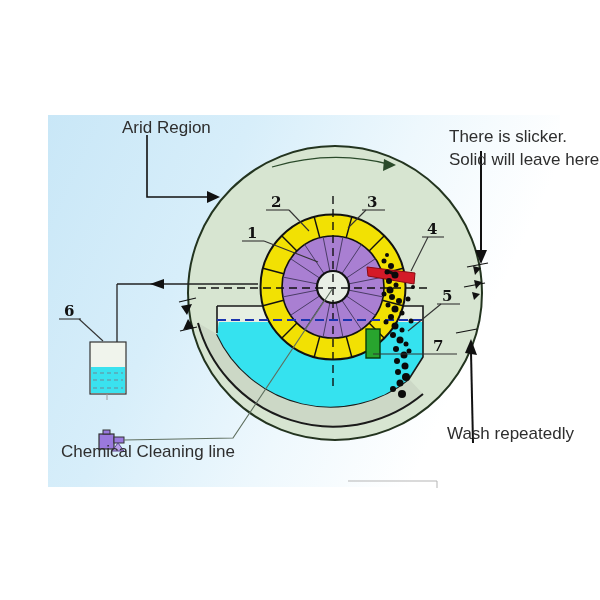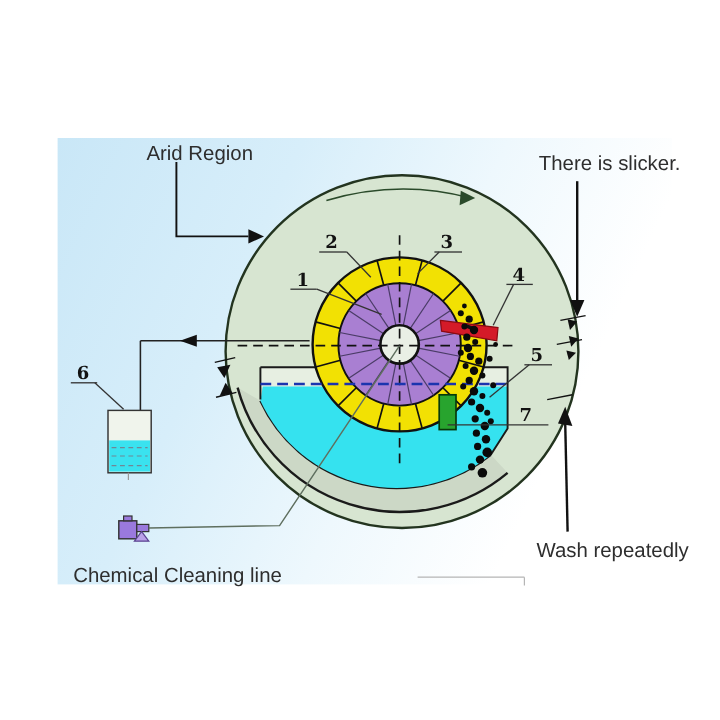--- a/index.html
+++ b/index.html
@@ -205,16 +205,17 @@
     <text class="num" x="367" y="207">3</text>
     <text class="num" x="427" y="234">4</text>
     <text class="num" x="442" y="301">5</text>
     <text class="num" x="64" y="316">6</text>
     <text class="num" x="433" y="351">7</text>
   </svg>
 
   <div class="lbl" style="left:122px;top:116px;">Arid Region</div>
   <div class="lbl" style="left:449px;top:125px;">
     <div>There is slicker.</div>
+    <div>Solid will leave here</div>
   </div>
-  <div class="lbl" style="left:447px;top:447px;">Wash repeatedly</div>
-  <div class="lbl" style="left:61px;top:468px;">Chemical Cleaning line</div>
+  <div class="lbl" style="left:447px;top:422px;">Wash repeatedly</div>
+  <div class="lbl" style="left:61px;top:440px;">Chemical Cleaning line</div>
 </div>
 
 </body></html>

